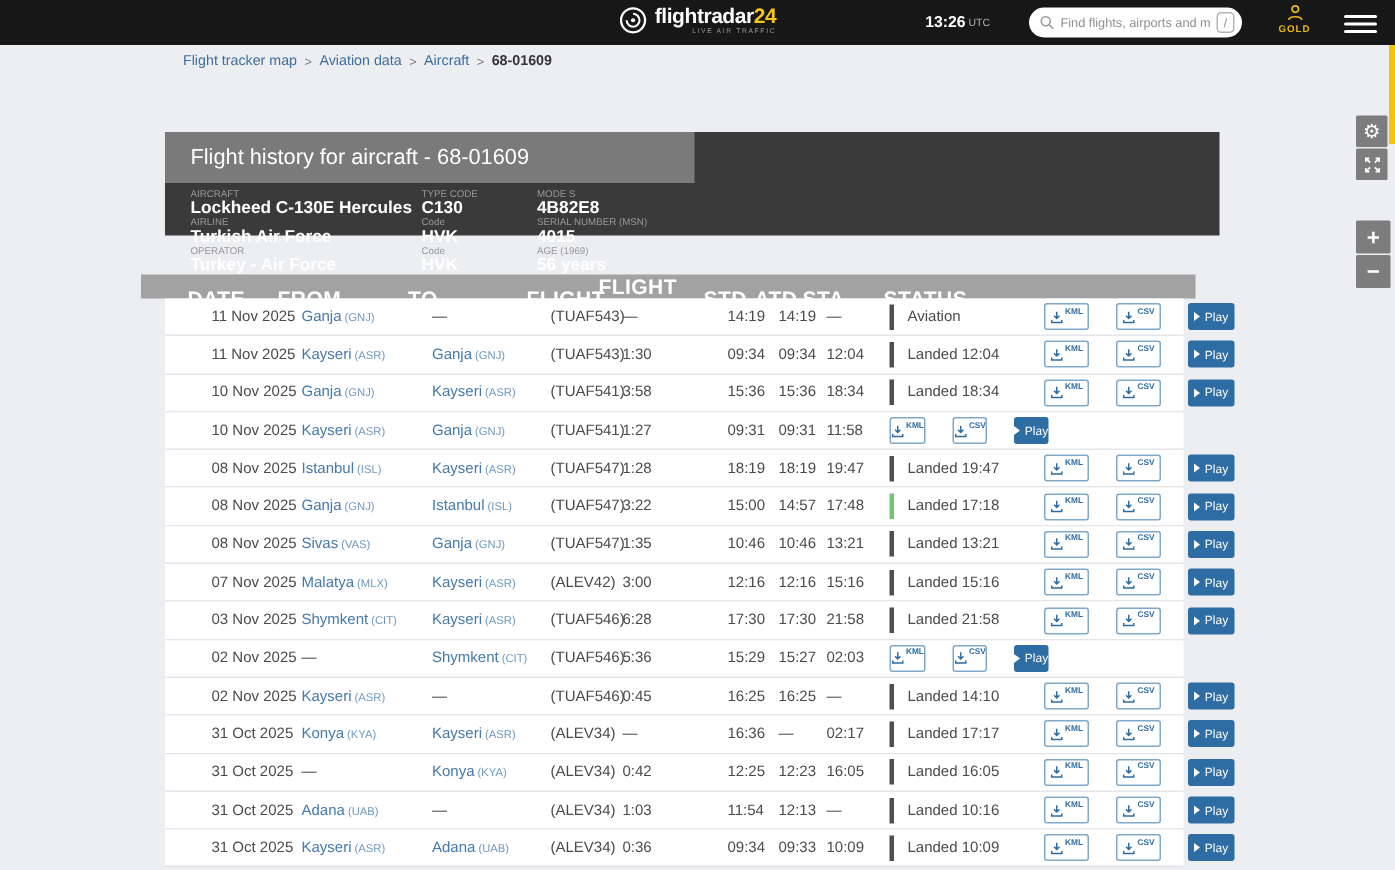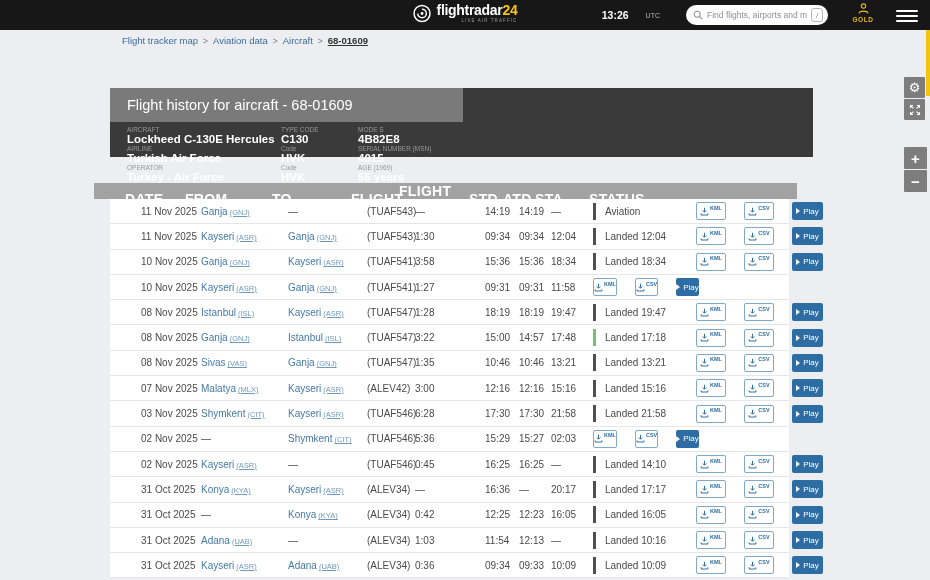--- a/index.html
+++ b/index.html
@@ -6,37 +6,37 @@
   body { background:#555; font-family:"Liberation Sans", sans-serif; }
   #screen { position:relative; width:930px; height:580px; background:#edeef1; overflow:hidden; font-family:"Liberation Sans", sans-serif; }
 
   
   .topbar { position:absolute; top:0; left:0; width:930px; height:30px; background:#171717; }
   .logo { position:absolute; left:50%; top:3px; transform:translateX(-50%); display:flex; align-items:center; gap:5px; }
   .logo-text { display:flex; flex-direction:column; align-items:flex-end; }
   .logo-word { font-size:14px; font-weight:bold; color:#fff; letter-spacing:-0.3px; line-height:15px; }
   .logo-word .accent { color:#f5c518; }
   .logo-tag { font-size:4.5px; color:#9a9a9a; letter-spacing:1.1px; line-height:6px; }
-  .clock { position:absolute; right:270px; top:0; height:30px; display:flex; align-items:center; gap:17px;justify-content:center; }
+  .clock { position:absolute; right:270px; top:0; height:30px; display:flex; align-items:center; gap:2px;justify-content:center; }
   .clock-time { font-size:10.5px; font-weight:bold; color:#fff; }
   .clock-tz { font-size:7px; color:#b5b5b5; }
   .searchbox { position:absolute; right:102px; top:5px; width:142px; height:20px; background:#fff; border-radius:11px; display:flex; align-items:center; padding:0 5px 0 7px; gap:4px; }
   .searchbox input { flex:1; border:none; outline:none; font-size:8.5px; color:#555; background:transparent; font-family:"Liberation Sans", sans-serif; min-width:0; }
   .searchbox input::placeholder { color:#8f8f8f; }
   .slash-badge { width:12px; height:14px; border:1px solid #b5b5b5; border-radius:3px; font-size:8px; color:#888; display:flex; align-items:center; justify-content:center; flex:none; }
   .gold { position:absolute; right:50px; top:2px; width:34px; display:flex; flex-direction:column; align-items:center; cursor:pointer; }
   .gold-label { font-size:6.5px; font-weight:bold; color:#e9b70c; letter-spacing:0.6px; margin-top:1px; }
   .burger { position:absolute; right:12px; top:10px; width:22px; cursor:pointer; }
   .burger div { height:2px; background:#fff; margin-bottom:3px; border-radius:1px; }
 
   
   .breadcrumb { position:absolute; left:122px; top:35px; font-size:9.5px; display:flex; align-items:center; }
   .breadcrumb a { color:#3d6da0; text-decoration:none; cursor:pointer; }
   .crumb-sep { color:#7c7c7c; margin:0 5px; font-size:8.5px; }
-  .crumb-current { color:#333; font-weight:bold;text-decoration:underline; }
+  .crumb-current { color:#333; font-weight:bold; }
 
   
   .sidebtn { position:absolute; left:904px; width:21px; height:21px; background:#7d7d7d; color:#fff; display:flex; align-items:center; justify-content:center; cursor:pointer; border-radius:1px; }
   .sidebtn.gear { top:77px; font-size:13px; }
   .sidebtn.expand { top:99px; }
   .sidebtn.zoom { width:23px; height:22px; font-size:15px; font-weight:bold; }
   .sidebtn.zin { top:147px; }
   .sidebtn.zout { top:170px; }
   .edge-strip { position:absolute; left:926px; top:30px; width:4px; height:66px; background:#f2c40d; }
 
@@ -48,21 +48,21 @@
   .info-lbl { font-size:6.5px; color:#989898; line-height:7px; white-space:nowrap; }
   .info-val { font-size:11.5px; color:#fff; font-weight:bold; line-height:12px; white-space:nowrap; }
 
   
   .grid-cols { display:grid; grid-template-columns:60px 87px 79px 48px 70px 34px 32px 42px 103px 1fr; padding-left:31px; align-items:center; }
   .thead { position:absolute; left:94px; top:183px; width:703px; height:16px; background:#a2a2a2; color:#fff; font-size:14px; font-weight:bold; letter-spacing:0.3px; }
   .tbody { position:absolute; left:110px; top:199px; width:679px; }
   .trow { height:25.3px; background:#fff; border-bottom:1px solid #e6e6e9; font-size:10px; color:#4a4a4a; }
   .city { color:#4579a9; cursor:pointer; }
   .city.dash { color:#4a4a4a; cursor:default; }
-  .code { font-size:7.5px; color:#6f98bd; margin-left:2px;text-decoration:underline; }
+  .code { font-size:7.5px; color:#6f98bd; margin-left:2px; }
   .cell-status { display:flex; align-items:center; height:100%; }
   .sbar { width:3px; height:17px; background:#4f4f4f; margin-right:9px; flex:none; }
   .sbar.green { background:#72c472; }
   .actions { display:flex; align-items:center; gap:18px; }
   .btn-dl { height:18px; width:30px; background:#fff; border:1px solid #7fa8c9; border-radius:2px; display:flex; align-items:center; justify-content:center; color:#2e6da4; cursor:pointer; }
   .btn-dl .dl-lbl { font-size:5.5px; font-weight:bold; margin-top:-7px; margin-left:1px; }
   .btn-play { height:18px; width:31px; background:#2e6da4; border:none; border-radius:2px; color:#fff; display:flex; align-items:center; justify-content:center; gap:3px; font-size:8px; cursor:pointer; font-family:"Liberation Sans", sans-serif; }
   .tri { width:0; height:0; border-left:4px solid #fff; border-top:3px solid transparent; border-bottom:3px solid transparent; }
 </style>
 </head>
@@ -602,21 +602,21 @@
       </span>
     </div>
       <div class="trow grid-cols">
       <span>31 Oct 2025</span>
       <span><a class="city">Konya</a><span class="code">(KYA)</span></span>
       <span><a class="city">Kayseri</a><span class="code">(ASR)</span></span>
       <span>(ALEV34)</span>
       <span>—</span>
       <span>16:36</span>
       <span>—</span>
-      <span>20:17</span>
+      <span>02:17</span>
       <span class="cell-status">
         <span class="sbar"></span>
         <span>Landed 17:17</span>
       </span>
       <span class="actions">
         <button class="btn-dl">
           <svg width="9" height="9" viewBox="0 0 12 12">
             <g stroke="#2e6da4" stroke-width="1.3" fill="none">
               <path d="M6 1v5.5 M3.6 4.6 L6 7 l2.4-2.4"></path>
               <path d="M1.5 8.5v2.2h9V8.5"></path>

